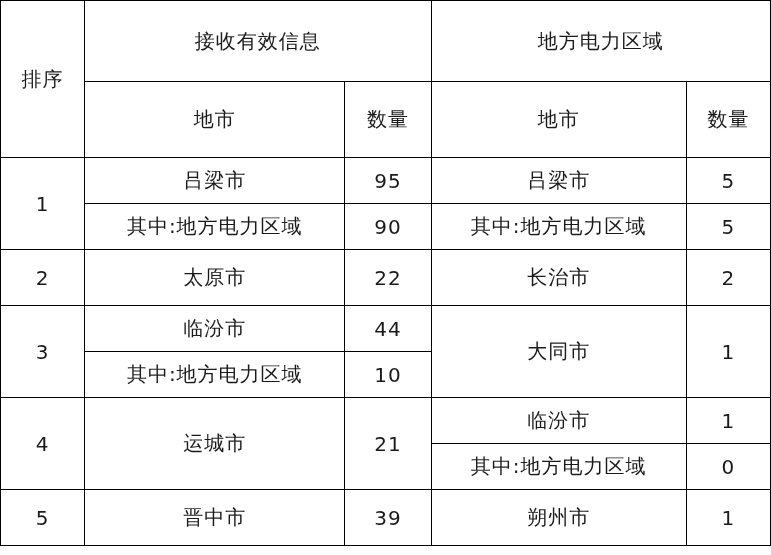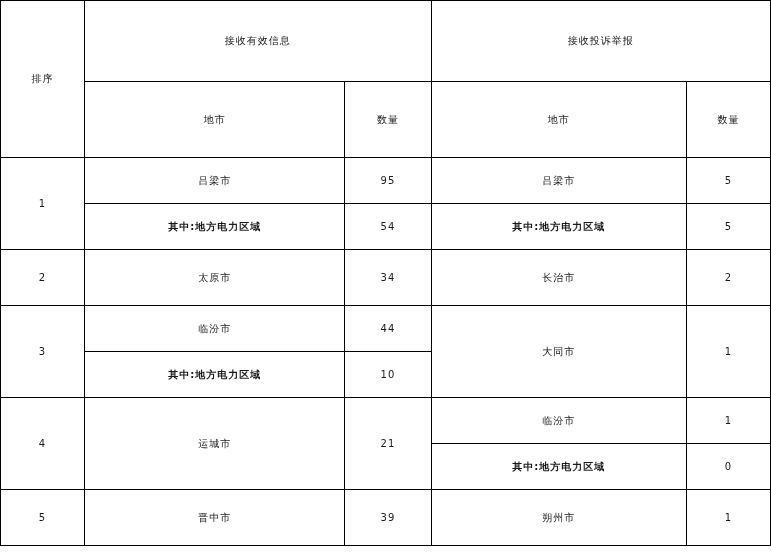--- a/index.html
+++ b/index.html
@@ -21,21 +21,21 @@
   }
   table.report {
     border-collapse: collapse;
     width: 771px;
     table-layout: fixed;
   }
   table.report td {
     border: 1px solid #000000;
     text-align: center;
     vertical-align: middle;
-    font-size: 10px;
+    font-size: 20px;
     letter-spacing: 1px;
     padding: 0;
   }
   
   col.c-rank  { width: 84px; }
   col.c-city1 { width: 260px; }
   col.c-num1  { width: 86px; }
   col.c-city2 { width: 255px; }
   col.c-num2  { width: 84px; }
 
@@ -50,68 +50,67 @@
     letter-spacing: 2px;
   }
   .rank-cell {
     font-size: 18px;
   }
   .row-h-split { height: 45px; }
   .row-h-single { height: 55px; }
   .small-label {
     font-size: 14px;
     letter-spacing: 0.5px;
-    font-weight: bold;
   }
   .num { font-size: 16px; }
 </style>
 </head>
 <body>
 
 <div id="table-wrap">
   <table class="report">
     <colgroup>
       <col class="c-rank">
       <col class="c-city1">
       <col class="c-num1">
       <col class="c-city2">
       <col class="c-num2">
     </colgroup>
     <tbody>
 
       <tr>
         <td rowspan="2" class="rank-cell">排序</td>
         <td colspan="2" class="hdr-top">接收有效信息</td>
-        <td colspan="2" class="hdr-top">接收投诉举报</td>
+        <td colspan="2" class="hdr-top">地方电力区域</td>
       </tr>
       <tr>
         <td class="hdr-sub">地市</td>
         <td class="hdr-sub">数量</td>
         <td class="hdr-sub">地市</td>
         <td class="hdr-sub">数量</td>
       </tr>
 
       <tr>
         <td rowspan="2" class="rank-cell">1</td>
         <td class="row-h-split">吕梁市</td>
         <td class="row-h-split num">95</td>
         <td class="row-h-split">吕梁市</td>
         <td class="row-h-split num">5</td>
       </tr>
       <tr>
         <td class="row-h-split small-label">其中:地方电力区域</td>
-        <td class="row-h-split num">54</td>
+        <td class="row-h-split num">90</td>
         <td class="row-h-split small-label">其中:地方电力区域</td>
         <td class="row-h-split num">5</td>
       </tr>
 
       <tr>
         <td class="rank-cell row-h-single">2</td>
         <td class="row-h-single">太原市</td>
-        <td class="row-h-single num">34</td>
+        <td class="row-h-single num">22</td>
         <td class="row-h-single">长治市</td>
         <td class="row-h-single num">2</td>
       </tr>
 
       <tr>
         <td rowspan="2" class="rank-cell">3</td>
         <td class="row-h-split">临汾市</td>
         <td class="row-h-split num">44</td>
         <td rowspan="2">大同市</td>
         <td rowspan="2" class="num">1</td>

